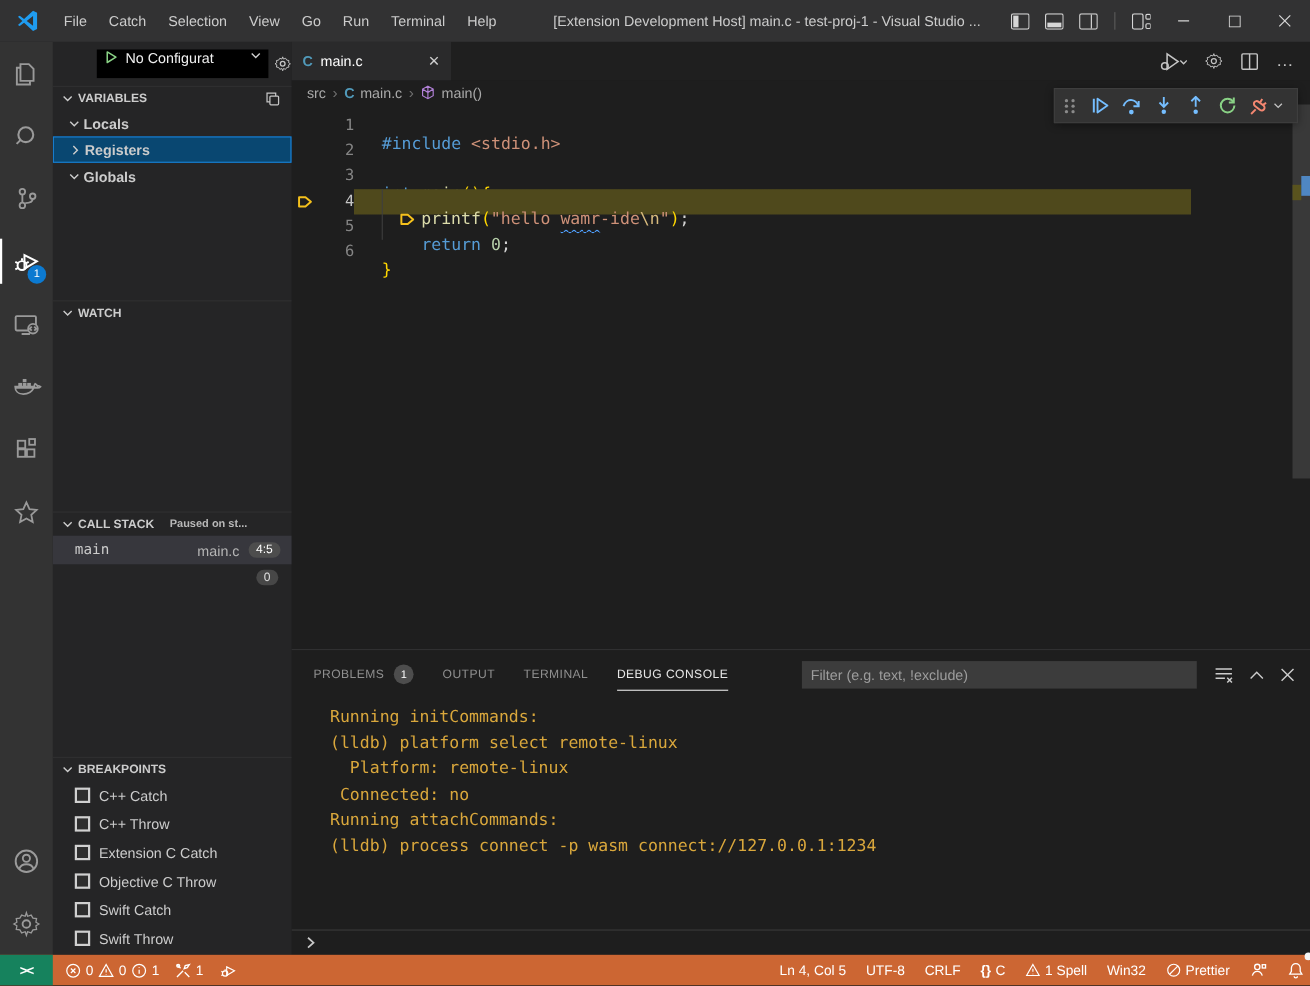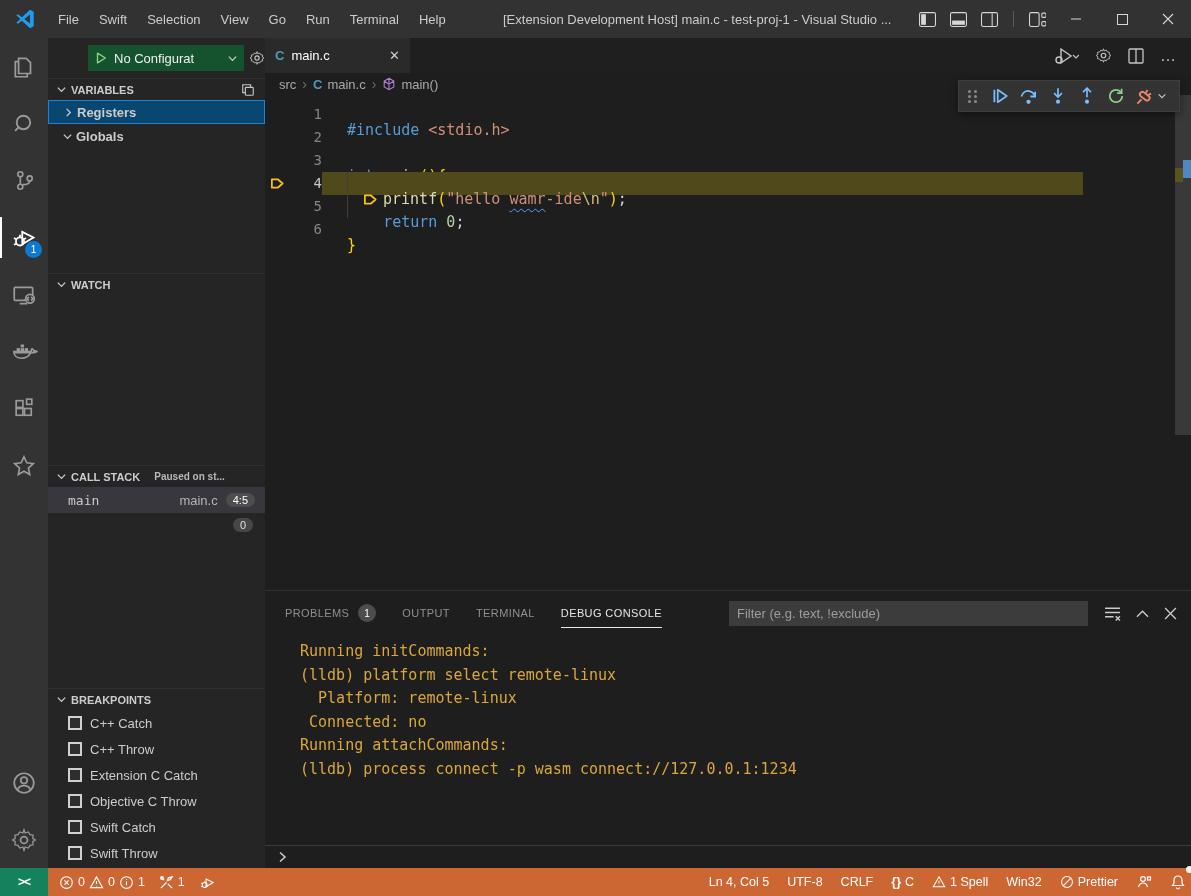--- a/index.html
+++ b/index.html
@@ -26,21 +26,21 @@
   .ab-item.active { color:#ffffff; }
   .ab-item.active::before { content:""; position:absolute; left:0; top:8px; bottom:8px; width:2px; background:#ffffff; }
   .ab-badge { position:absolute; right:6px; bottom:8px; min-width:17px; height:17px; border-radius:50%;
               background:#0c7ad1; color:#fff; font-size:10px; display:flex; align-items:center; justify-content:center; }
   .ab-spacer { flex:1; }
 
   
   .sidebar { position:absolute; left:48px; top:38px; width:217px; bottom:28px; background:#252526;
              color:#cccccc; font-size:13px; z-index:10; }
   .debug-header { height:40px; display:flex; align-items:center; padding-left:40px; }
-  .cfg-dropdown { width:158px; height:26px; background:#14532d; display:flex; align-items:center; padding:0 6px; }
+  .cfg-dropdown { width:158px; height:26px; background:#000000; display:flex; align-items:flex-start; padding:0 6px; }
   .cfg-dropdown .play { margin-right:6px; display:flex; }
   .cfg-label { flex:1; white-space:nowrap; overflow:hidden; color:#f0f0f0; }
   .hdr-gear { margin-left:5px; color:#c5c5c5; display:flex; }
 
   .sec-header { height:22px; display:flex; align-items:center; font-size:11px; font-weight:bold; color:#cccccc;
                 padding-left:4px; border-top:1px solid #303031; }
   .sec-header .chev { margin:0 4px; display:flex; }
   .sec-desc { font-size:10px; font-weight:bold; color:#b8b8b8; margin-left:14px; white-space:nowrap; overflow:hidden; }
   .sec-action { margin-left:auto; margin-right:10px; display:flex; color:#c5c5c5; }
 
@@ -142,21 +142,21 @@
 <div class="window">
 
   <div class="titlebar">
     <div class="tb-logo">
       <svg width="22" height="22" viewBox="0 0 24 24">
           <path fill="#1f9cf0" d="M17.5 2 8.6 10.2 4.3 6.9 2.5 8l4.4 4-4.4 4 1.8 1.1 4.3-3.3L17.5 22l4-2V4l-4-2zm0 5.1v9.8L11.2 12l6.3-4.9z"></path>
         </svg>
     </div>
     <div class="tb-menus">
       <span class="tb-menu">File</span>
-      <span class="tb-menu">Swift</span>
+      <span class="tb-menu">Catch</span>
       <span class="tb-menu">Selection</span>
       <span class="tb-menu">View</span>
       <span class="tb-menu">Go</span>
       <span class="tb-menu">Run</span>
       <span class="tb-menu">Terminal</span>
       <span class="tb-menu">Help</span>
     </div>
     <div class="tb-title">[Extension Development Host] main.c - test-proj-1 - Visual Studio ...</div>
     <div class="tb-controls">
       <span class="tb-layouticon">
@@ -306,20 +306,28 @@
               <path d="M2 4l4 4 4-4" fill="none" stroke="#cccccc" stroke-width="1.4"></path>
             </svg>
           </span>
         <span>VARIABLES</span>
         <span class="sec-action">
           <svg width="14" height="14" viewBox="0 0 16 16" fill="none" stroke="currentColor" stroke-width="1.3">
               <rect x="5" y="5" width="9" height="9" rx="1"></rect>
               <path d="M11 5V2H2v9h3"></path>
             </svg>
         </span>
+      </div>
+      <div class="tree-row">
+        <span class="chev">
+            <svg width="11" height="11" viewBox="0 0 12 12">
+              <path d="M2 4l4 4 4-4" fill="none" stroke="#cccccc" stroke-width="1.4"></path>
+            </svg>
+          </span>
+        <span class="tree-label">Locals</span>
       </div>
       <div class="tree-row selected">
         <span class="chev">
             <svg width="11" height="11" viewBox="0 0 12 12">
               <path d="M4 2l4 4-4 4" fill="none" stroke="#cccccc" stroke-width="1.4"></path>
             </svg>
           </span>
         <span class="tree-label">Registers</span>
       </div>
       <div class="tree-row">

